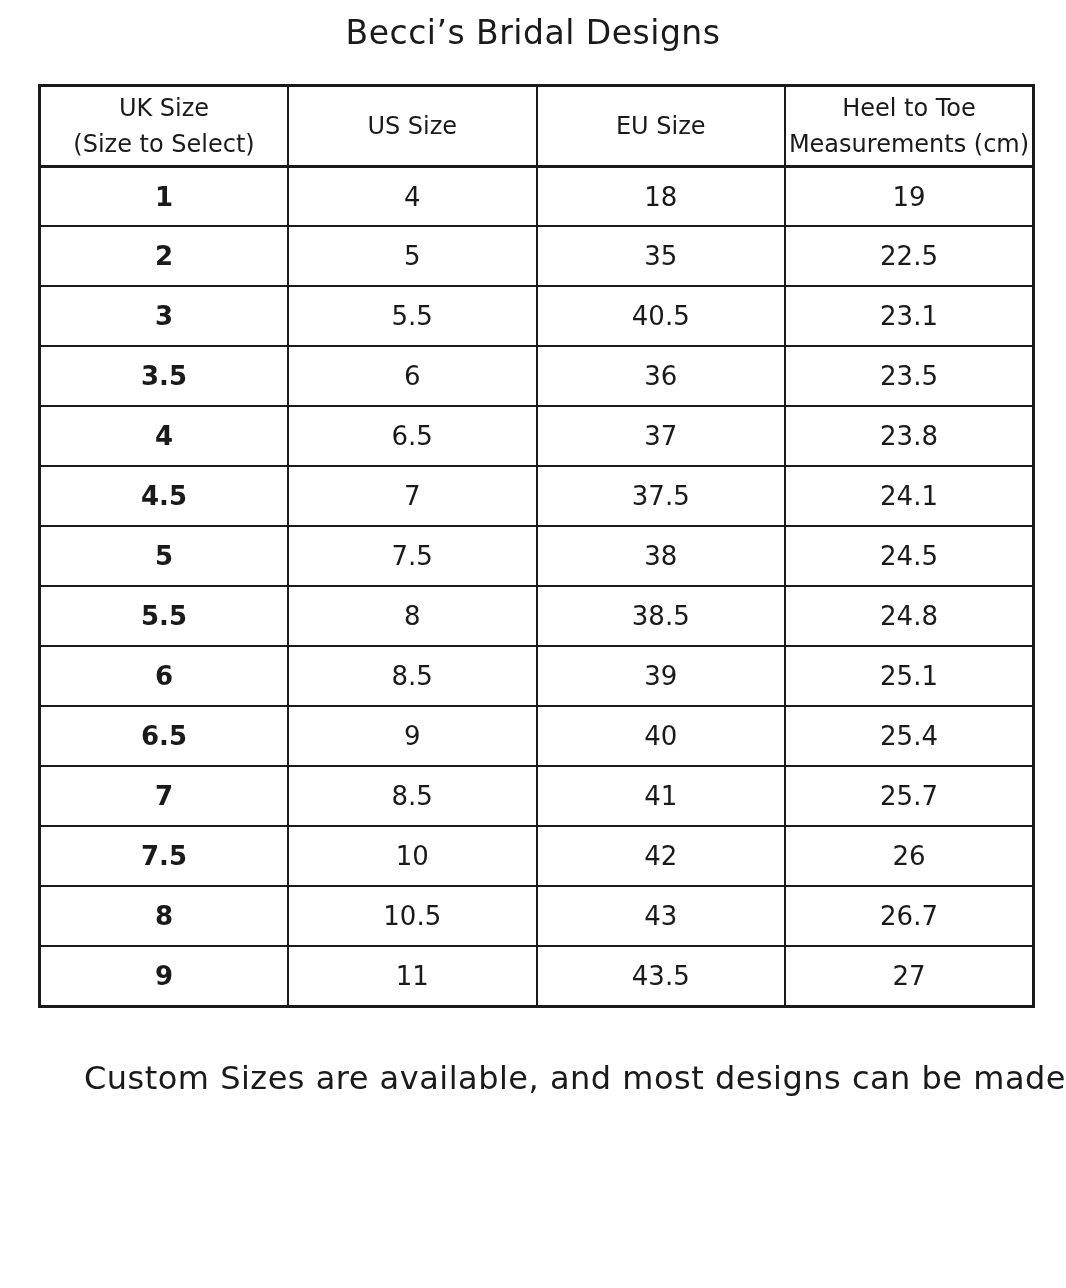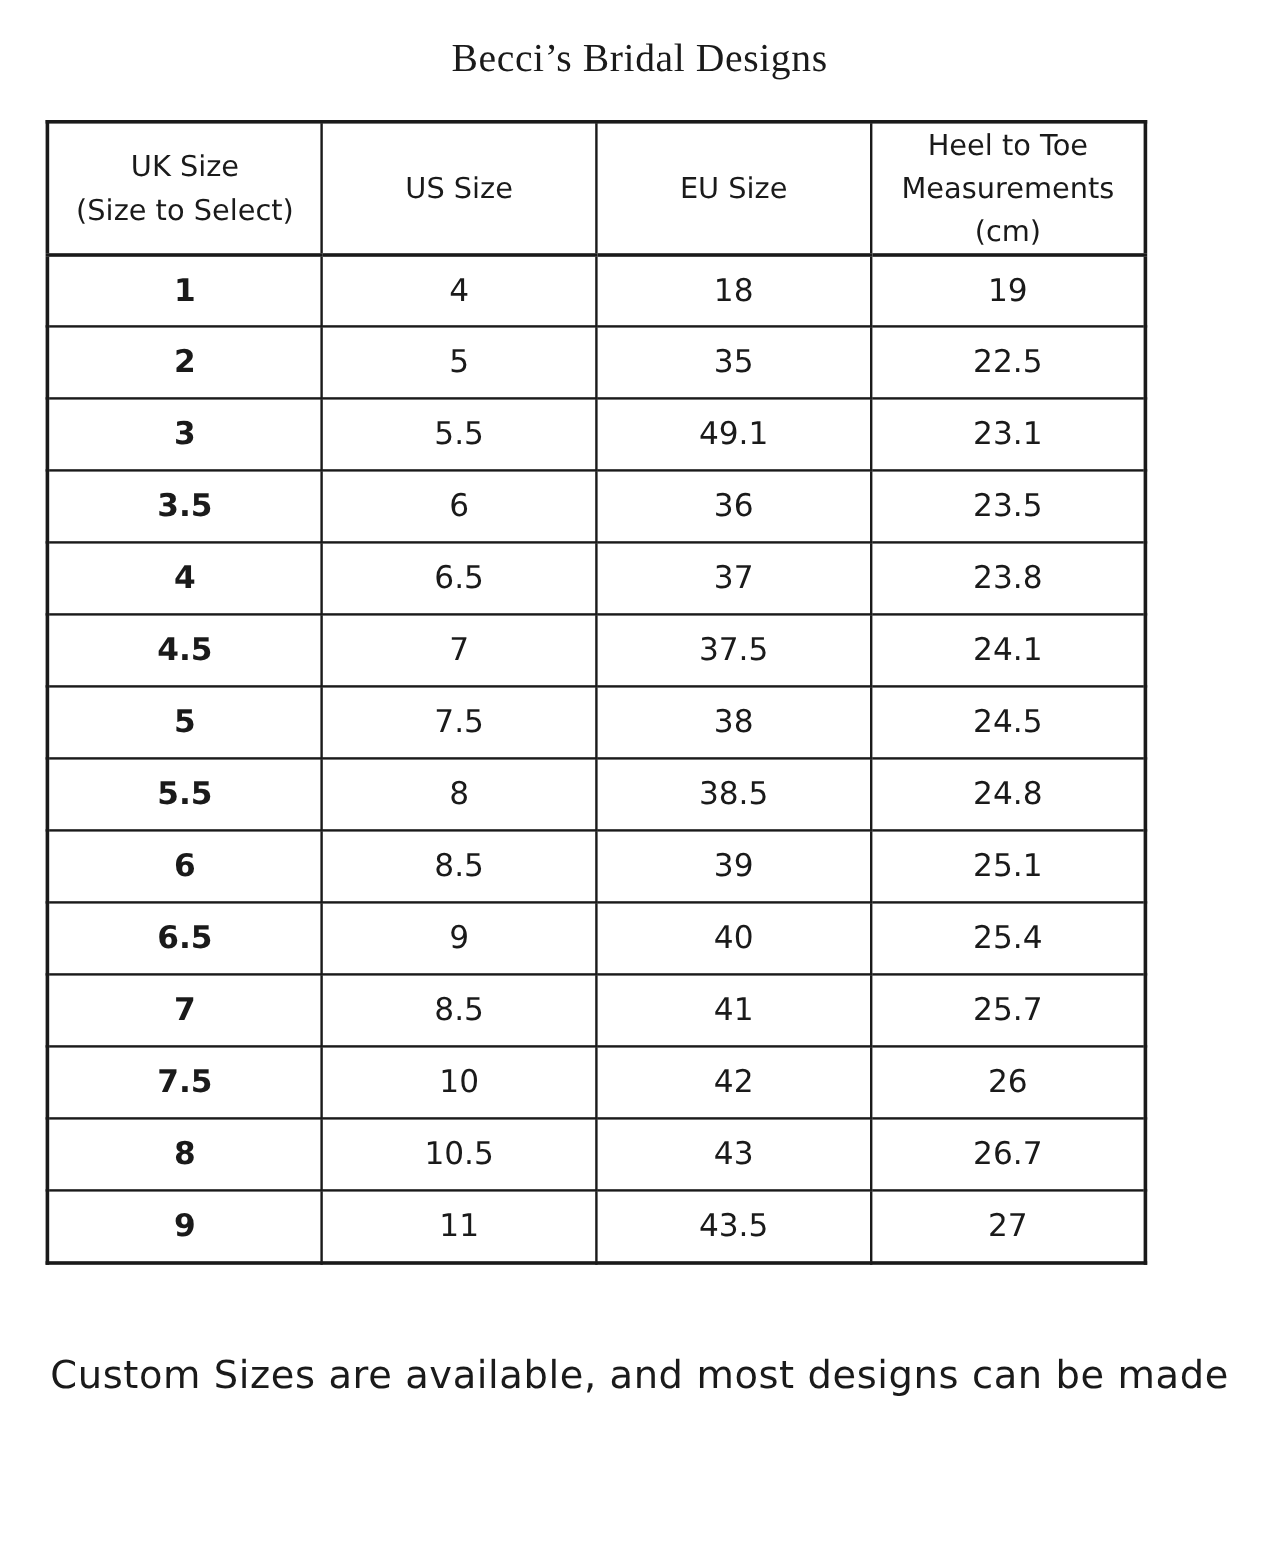--- a/index.html
+++ b/index.html
@@ -6,32 +6,31 @@
   html, body { margin: 0; padding: 0; }
   body {
     width: 1066px;
     height: 1288px;
     background: #ffffff;
     color: #1a1a1a;
     font-family: "DejaVu Sans", sans-serif;
     overflow: hidden;
   }
   .page-title {
-    margin-top: 26px;
+    margin-top: 10px;
     text-align: center;
     font-size: 33px;
     line-height: 1.42;
     letter-spacing: 0.5px;
-    font-family: Liberation Serif, serif;
   }
   .title-line { display: block; }
   table.size-chart {
     border-collapse: collapse;
     table-layout: fixed;
-    width: 918px;
+    width: 997px;
     margin: 27px 31px 0 38px;
     border: 3px solid #1a1a1a;
   }
   table.size-chart th,
   table.size-chart td {
     border: 2px solid #1a1a1a;
     text-align: center;
     vertical-align: middle;
     padding: 0;
   }
@@ -42,22 +41,22 @@
     line-height: 1.5;
     border-bottom: 3px solid #1a1a1a;
   }
   table.size-chart td {
     height: 60px;
     font-size: 26px;
   }
   .bold-col { font-weight: bold; }
   .hline { display: block; }
   .footer-note {
-    margin-top: 68px;
-    text-align: center;
+    margin-top: 46px;
+    text-align: right;
     font-size: 32px;
     line-height: 1.55;
     letter-spacing: 0.5px;
   }
   .footer-line { display: block; }
 </style>
 </head>
 <body>
 
 <div class="page-title">
@@ -92,21 +91,21 @@
       </tr>
       <tr>
         <td class="bold-col">2</td>
         <td>5</td>
         <td>35</td>
         <td>22.5</td>
       </tr>
       <tr>
         <td class="bold-col">3</td>
         <td>5.5</td>
-        <td>49.1</td>
+        <td>40.5</td>
         <td>23.1</td>
       </tr>
       <tr>
         <td class="bold-col">3.5</td>
         <td>6</td>
         <td>36</td>
         <td>23.5</td>
       </tr>
       <tr>
         <td class="bold-col">4</td>

